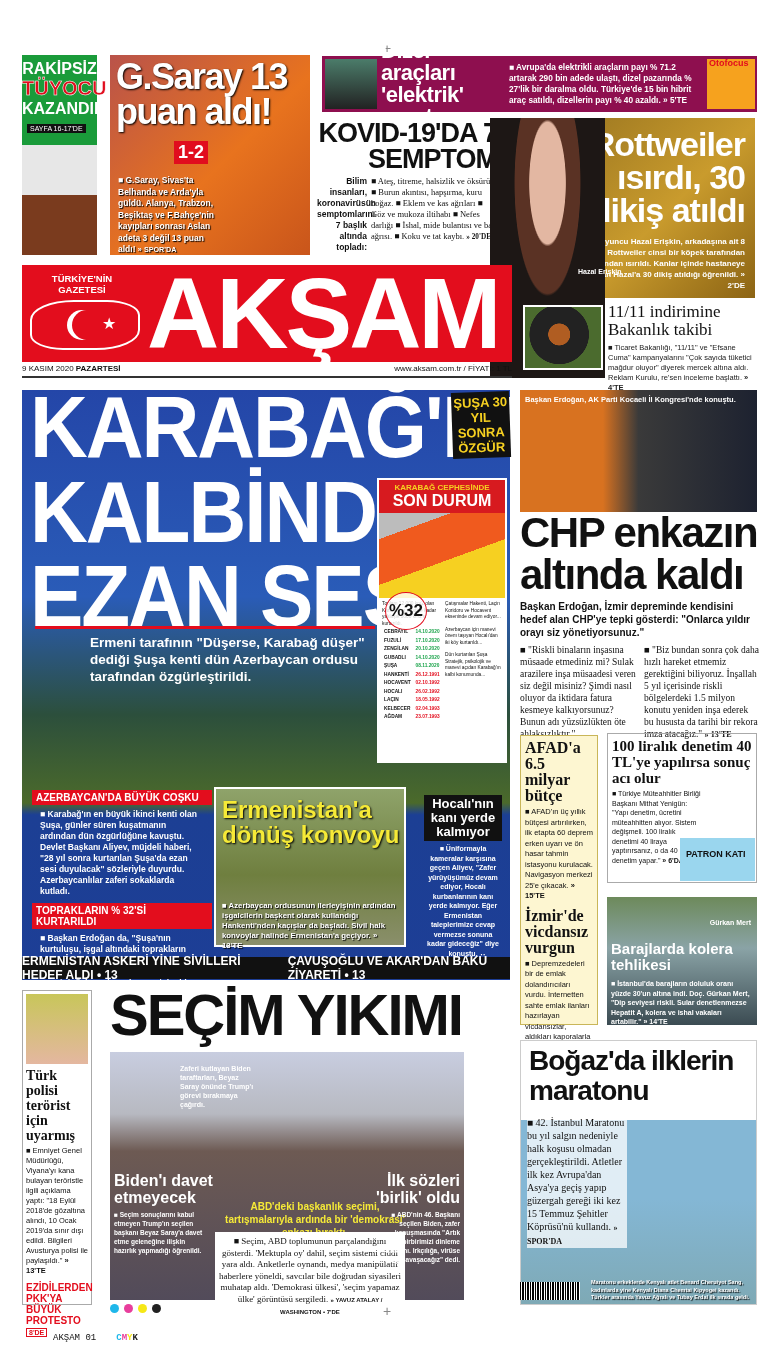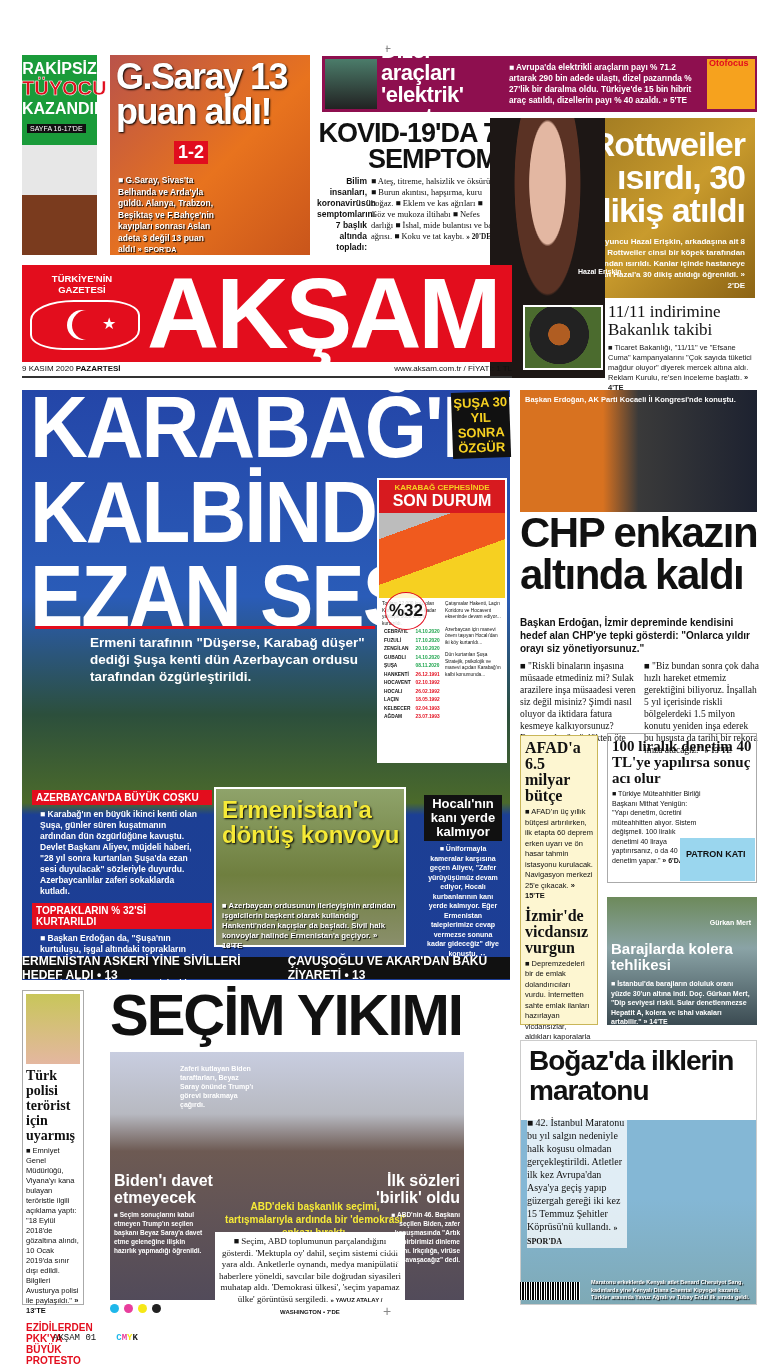--- a/index.html
+++ b/index.html
@@ -71,38 +71,38 @@
 #konvoy .txt{position:absolute;left:6px;top:112px;width:175px;color:#fff;font-size:7.8px;font-weight:bold;line-height:10px;text-shadow:1px 1px 1px #000}
 #hocali{left:424px;top:795px;width:78px}
 #hocali .h{background:#111;color:#fff;font-size:13px;line-height:14px;font-weight:bold;text-align:center;padding:2px}
 #hocali .txt{color:#fff;font-size:7px;line-height:9.5px;text-align:center;font-weight:bold;margin-top:3px}
 #ticker{left:22px;top:957px;width:488px;height:22px;background:#111;color:#fff;font-size:12px;font-weight:bold;display:flex;align-items:center;padding-left:0;gap:14px}
 
 #erdphoto{left:520px;top:390px;width:237px;height:122px;background:linear-gradient(90deg,#d87220 0 35%,#3a3a3a 50%,#1d2230)}
 #erdphoto .cap{position:absolute;left:5px;top:5px;color:#fff;font-size:7.5px;font-weight:bold}
 #chp{left:520px;top:512px;width:240px}
 #chp .h{font-size:42px;line-height:42px;font-weight:900;letter-spacing:-1.5px}
-#chp .lead{font-size:10px;font-weight:bold;line-height:13px;margin-top:20px}
+#chp .lead{font-size:10px;font-weight:bold;line-height:13px;margin-top:4px}
 #chp .cols{display:flex;gap:8px;margin-top:5px}
 #chp .cols div{flex:1;font-family:"Liberation Serif",serif;font-size:9.5px;line-height:12px}
 
 #afad{left:520px;top:735px;width:78px;height:290px;background:#fdf6d1;border:1px solid #c9b659;padding:4px}
 #afad .h{font-family:"Liberation Serif",serif;font-weight:bold;font-size:16px;line-height:16px}
 #afad .txt{font-size:7.5px;line-height:10.5px;margin:3px 0 6px}
 #denetim{left:607px;top:733px;width:150px;height:150px;border:1px solid #aaa;padding:4px}
 #denetim .h{font-family:"Liberation Serif",serif;font-weight:bold;font-size:15px;line-height:16px}
 #denetim .txt{font-size:7px;line-height:9.5px;margin-top:3px;width:90px}
 #patron{left:680px;top:838px;width:75px;height:43px;background:#9ad6ee}
 #patron span{position:absolute;left:6px;top:12px;font-size:9px;font-weight:bold;line-height:9px}
 #baraj{left:607px;top:897px;width:150px;height:128px;background:linear-gradient(#6d8a5b,#8aa3a6 40%,#3b4b52)}
 #baraj .h{position:absolute;left:4px;top:44px;color:#fff;font-size:15px;line-height:16px;font-weight:bold}
 #baraj .txt{position:absolute;left:4px;top:82px;color:#fff;font-size:7px;line-height:9.5px;font-weight:bold;width:142px}
 #baraj .name{position:absolute;right:6px;top:22px;color:#fff;font-size:7px;font-weight:bold;text-align:right}
 
-#polis{left:22px;top:990px;width:62px;height:315px;border:1px solid #aaa;padding:3px}
+#polis{left:22px;top:990px;width:70px;height:315px;border:1px solid #aaa;padding:3px}
 #polis .img{height:70px;background:linear-gradient(#c8c65a,#e4b7a0)}
 #polis .h{font-family:"Liberation Serif",serif;font-weight:bold;font-size:14px;line-height:15px;margin-top:4px}
 #polis .txt{font-size:7.5px;line-height:10px;margin-top:3px}
 #polis .ezidi{color:#e30d1d;font-weight:bold;font-size:10px;line-height:11px;margin-top:6px}
 #secim{left:110px;top:985px;width:400px;font-size:58px;line-height:60px;font-weight:900;letter-spacing:-2px;text-align:left}
 #usaphoto{left:110px;top:1052px;width:354px;height:248px;background:linear-gradient(#c8cde0,#b7b9c1 25%,#6d5a53 40%,#524b5a)}
 #usaphoto .cap{position:absolute;left:70px;top:12px;color:#fff;font-size:7px;font-weight:bold;line-height:9px;width:75px}
 #usaphoto .mid{position:absolute;left:115px;top:148px;width:180px;color:#f6ea37;font-size:10px;font-weight:bold;text-align:center;line-height:13px}
 #usaphoto .body{position:absolute;left:105px;top:180px;width:190px;background:#fff;font-family:"Liberation Serif",serif;font-size:9px;line-height:11.5px;text-align:center;padding:4px;height:68px}
 #usaphoto .lh{position:absolute;left:4px;top:120px;color:#fff;font-size:16px;font-weight:bold;line-height:17px}

